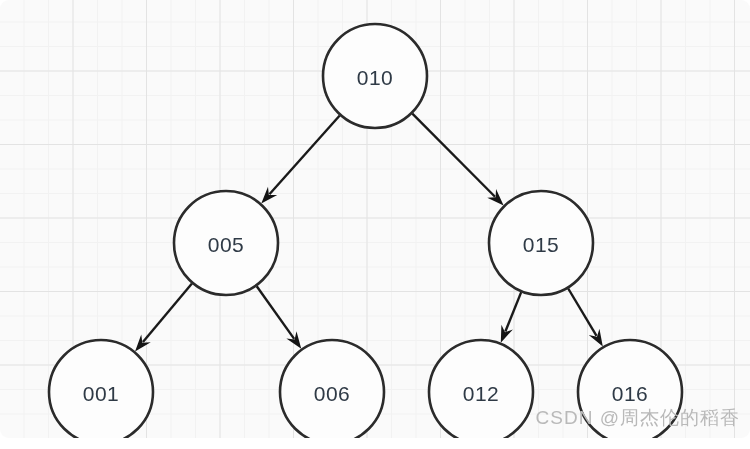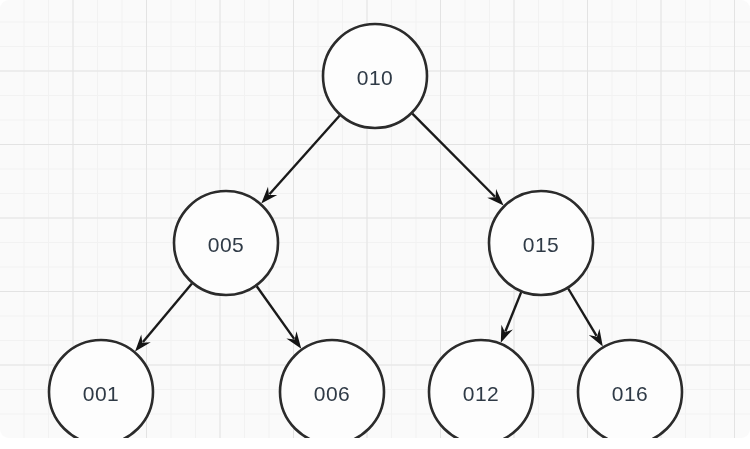--- a/index.html
+++ b/index.html
@@ -130,14 +130,15 @@
           <circle cx="481" cy="392" r="52" class="node-circle"></circle>
           <text x="481" y="393" class="node-label">012</text>
         </g>
         <g>
           <circle cx="630" cy="392" r="52" class="node-circle"></circle>
           <text x="630" y="393" class="node-label">016</text>
         </g>
       </g>
   </svg>
 
+  <div id="watermark">CSDN @周杰伦的稻香</div>
 
 </div>
 
 </body></html>

